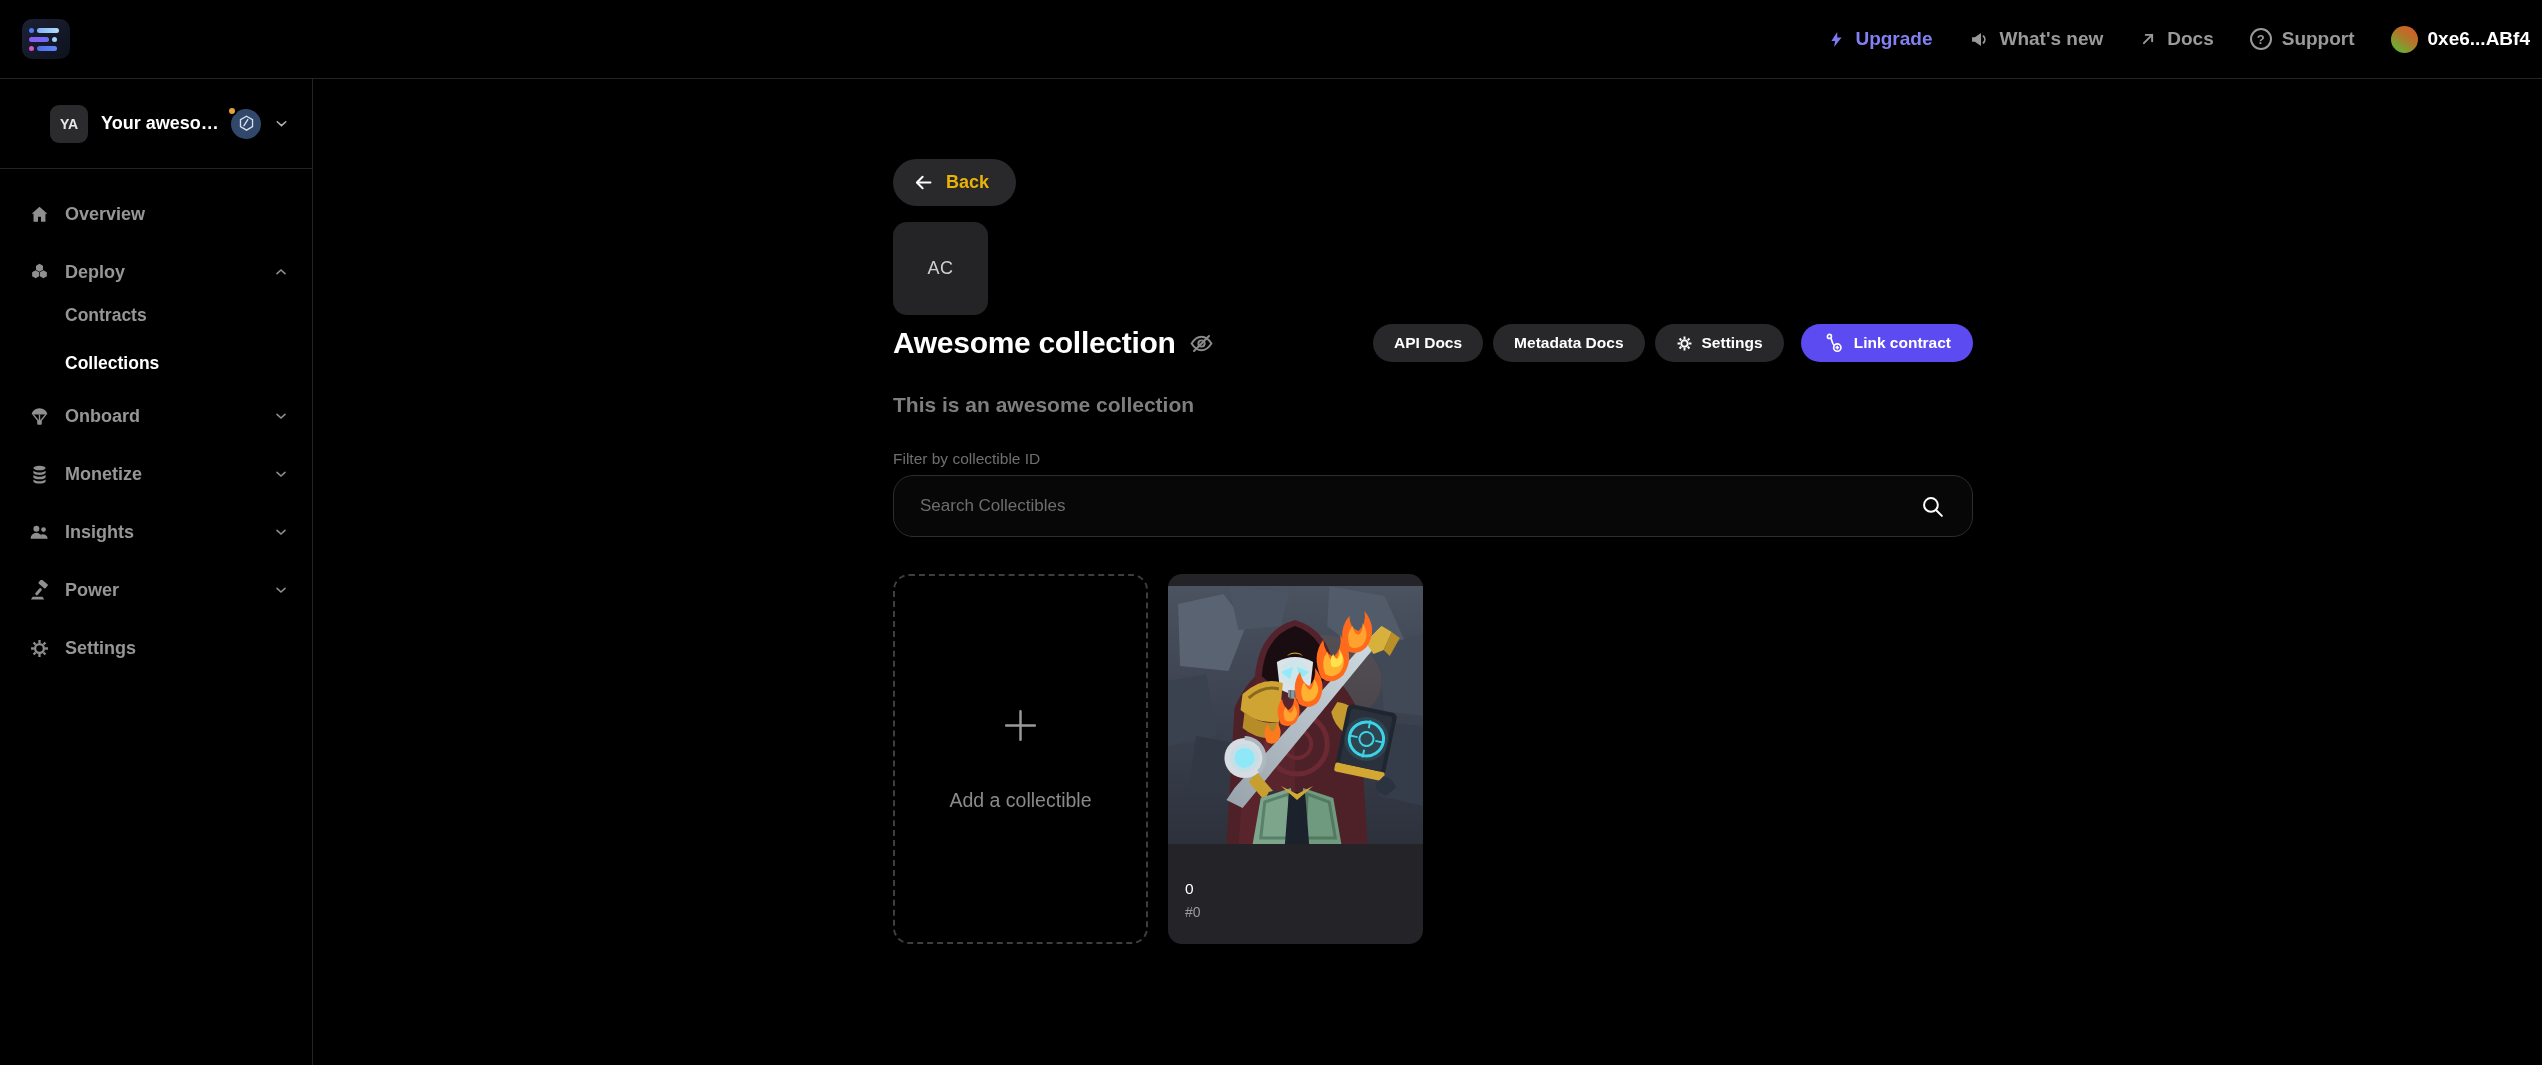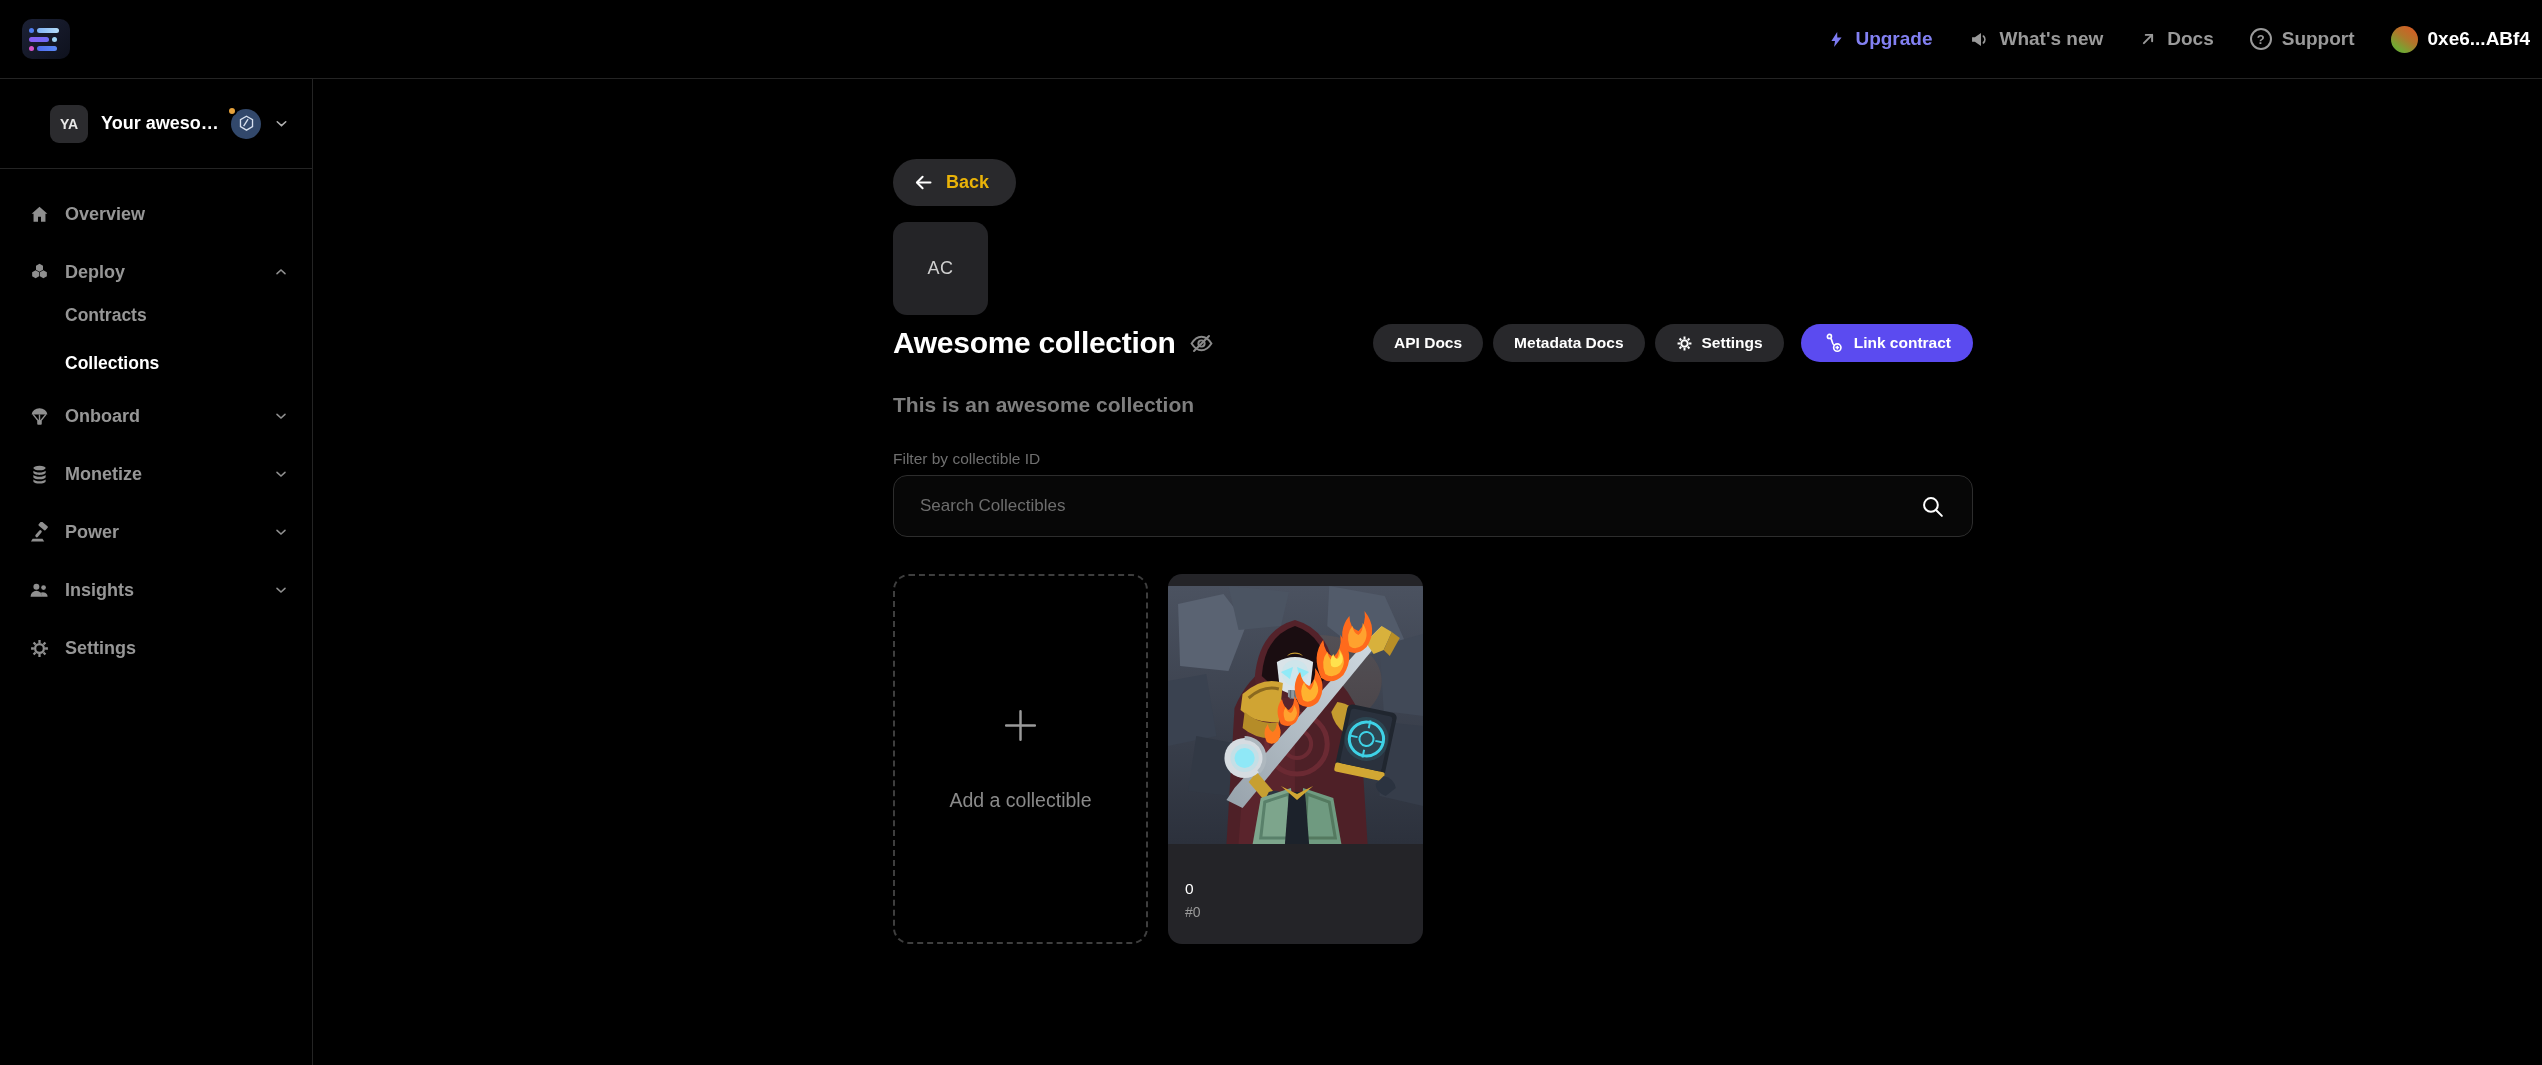--- a/index.html
+++ b/index.html
@@ -70,21 +70,21 @@
   .eye { margin-left:14px; display:flex; }
   .actions { margin-left:auto; display:flex; align-items:center; gap:10px; }
   .btn { height:38px; border-radius:19px; background:#28282b; color:#fff; font-size:15.5px;
          font-weight:700; padding:0 21px; display:inline-flex; align-items:center; gap:9px;
          cursor:pointer; border:none; font-family:inherit; }
   .btn-primary { background:#5b4bf0; margin-left:7px; padding:0 22px; }
   .subtitle { margin-top:30px; font-size:21px; font-weight:700; color:#7e7e7e; }
   .filter-label { margin-top:33px; font-size:15.5px; color:#6f6f6f; }
   .search-wrap { position:relative; margin-top:7px; width:1080px; height:62px; }
   .search-input { width:100%; height:100%; background:#070707; border:1px solid #2d2d2d;
-                  border-radius:14px; color:#ddd; font-size:17px; padding:0 72px 0 26px;
+                  border-radius:20px; color:#ddd; font-size:17px; padding:0 72px 0 26px;
                   outline:none; font-family:inherit; }
   .search-input::placeholder { color:#6d6d6d; }
   .search-ic { position:absolute; right:28px; top:19px; cursor:pointer; display:flex; }
 
   .grid { margin-top:37px; display:grid; grid-template-columns:repeat(4,255px); gap:20px; }
   .add-card { height:370px; border:2px dashed #3e3e3e; border-radius:16px; display:flex;
               flex-direction:column; align-items:center; justify-content:center; gap:44px;
               cursor:pointer; }
   .add-label { font-size:19.5px; font-weight:400; color:#8a8a8a; }
   .nft-card { height:370px; background:#242428; border-radius:14px; overflow:hidden;
@@ -241,44 +241,44 @@
           <span class="lbl">Monetize</span>
           <span class="chev">
             <svg width="16" height="16" viewBox="0 0 24 24" fill="none" stroke="#8f8f8f" stroke-width="2.3" stroke-linecap="round">
                 <path d="M6 9.5 12 15l6-5.5"></path>
               </svg>
           </span>
         </div>
 
         <div class="sn-item">
           <span class="icn">
-            <svg width="21" height="21" viewBox="0 0 24 24" fill="#8f8f8f">
-                <rect x="11" y="1.6" width="10.4" height="5.8" rx="1.2" transform="rotate(40 16.2 4.5)"></rect>
-                <rect x="9.2" y="8.6" width="3.4" height="9.6" rx="1.7" transform="rotate(40 10.9 13.4)"></rect>
-                <path d="M4.2 19.2h11.2l2 3.2H2.2z"></path>
-              </svg>
-          </span>
-          <span class="lbl">Power</span>
-          <span class="chev">
-            <svg width="16" height="16" viewBox="0 0 24 24" fill="none" stroke="#8f8f8f" stroke-width="2.3" stroke-linecap="round">
-                <path d="M6 9.5 12 15l6-5.5"></path>
-              </svg>
-          </span>
-        </div>
-
-        <div class="sn-item">
-          <span class="icn">
             <svg width="22" height="21" viewBox="0 0 24 24" fill="#8f8f8f">
                 <circle cx="9" cy="7.8" r="3.4"></circle>
                 <path d="M2.4 19a6.6 6.6 0 0 1 13.2 0z"></path>
                 <circle cx="17.2" cy="8.6" r="2.7"></circle>
                 <path d="M15.6 19a8 8 0 0 0-1.8-4.4 5.3 5.3 0 0 1 8 4.4z"></path>
               </svg>
           </span>
           <span class="lbl">Insights</span>
+          <span class="chev">
+            <svg width="16" height="16" viewBox="0 0 24 24" fill="none" stroke="#8f8f8f" stroke-width="2.3" stroke-linecap="round">
+                <path d="M6 9.5 12 15l6-5.5"></path>
+              </svg>
+          </span>
+        </div>
+
+        <div class="sn-item">
+          <span class="icn">
+            <svg width="21" height="21" viewBox="0 0 24 24" fill="#8f8f8f">
+                <rect x="11" y="1.6" width="10.4" height="5.8" rx="1.2" transform="rotate(40 16.2 4.5)"></rect>
+                <rect x="9.2" y="8.6" width="3.4" height="9.6" rx="1.7" transform="rotate(40 10.9 13.4)"></rect>
+                <path d="M4.2 19.2h11.2l2 3.2H2.2z"></path>
+              </svg>
+          </span>
+          <span class="lbl">Power</span>
           <span class="chev">
             <svg width="16" height="16" viewBox="0 0 24 24" fill="none" stroke="#8f8f8f" stroke-width="2.3" stroke-linecap="round">
                 <path d="M6 9.5 12 15l6-5.5"></path>
               </svg>
           </span>
         </div>
 
         <div class="sn-item">
           <span class="icn">
             <svg width="21" height="21" viewBox="0 0 24 24" fill="none" stroke="#8f8f8f" stroke-width="2.6">

